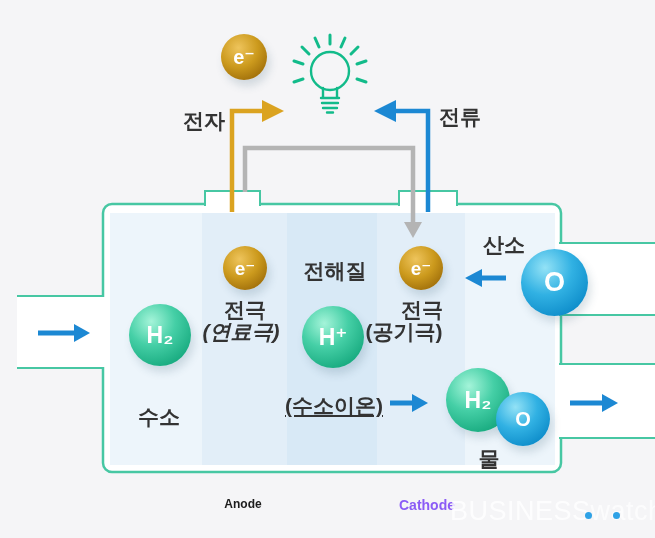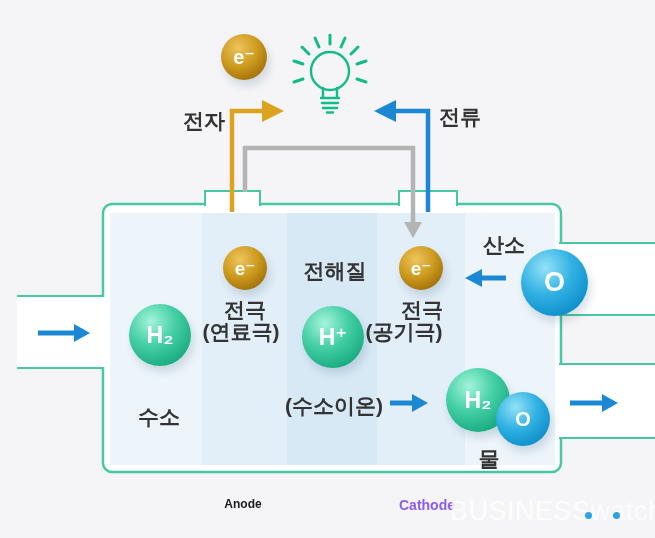--- a/index.html
+++ b/index.html
@@ -18,26 +18,26 @@
   .h-ion{left:302px;top:306px;width:62px;height:62px;font-size:23px;}
   .o-right{left:521px;top:249px;width:67px;height:67px;font-size:27px;font-weight:800;z-index:4;}
   .h2-water{left:446px;top:368px;width:64px;height:64px;font-size:23px;}
   .o-water{left:496px;top:392px;width:54px;height:54px;font-size:20px;font-weight:800;z-index:4;}
   .lbl{position:absolute;transform:translateX(-50%);font-size:21px;font-weight:600;color:#333;
        white-space:nowrap;z-index:5;line-height:1.25;}
   .lbl-jeonja{left:204px;top:108px;}
   .lbl-jeonryu{left:460px;top:104px;}
   .lbl-electrolyte{left:335px;top:258px;text-align:center;}
   .lbl-electrode-a{left:245px;top:297px;}
-  .lbl-fuel{left:241px;top:319px;}
+  .lbl-fuel{left:241px;top:319px;font-style:italic;}
   .lbl-electrode-c{left:422px;top:297px;}
   .lbl-air{left:404px;top:319px;}
   .lbl-suso{left:159px;top:381px;margin-top:23px;}
   .lbl-sanso{left:504px;top:232px;}
-  .lbl-ion{left:334px;top:393px;}
+  .lbl-ion{left:334px;top:393px;text-decoration:underline;}
   .lbl-mul{left:489px;top:446px;z-index:6;}
   .lbl-anode{left:243px;top:497px;font-size:12px;color:#1c1c1c;}
   .lbl-cathode{left:427px;top:497px;font-size:14px;color:#8b5cf6;}
   .watermark{position:absolute;left:450px;top:496px;z-index:10;font-size:27px;white-space:nowrap;
              letter-spacing:.5px;}
   .wm-bold{font-weight:400;color:rgba(255,255,255,.82);}
   .wm-light{font-weight:400;color:rgba(255,255,255,.72);}
   .wm-dot{position:absolute;width:7px;height:7px;border-radius:50%;background:#2fa2e6;z-index:11;}
   .wm-dot-1{left:585px;top:512px;}
   .wm-dot-2{left:613px;top:512px;}

